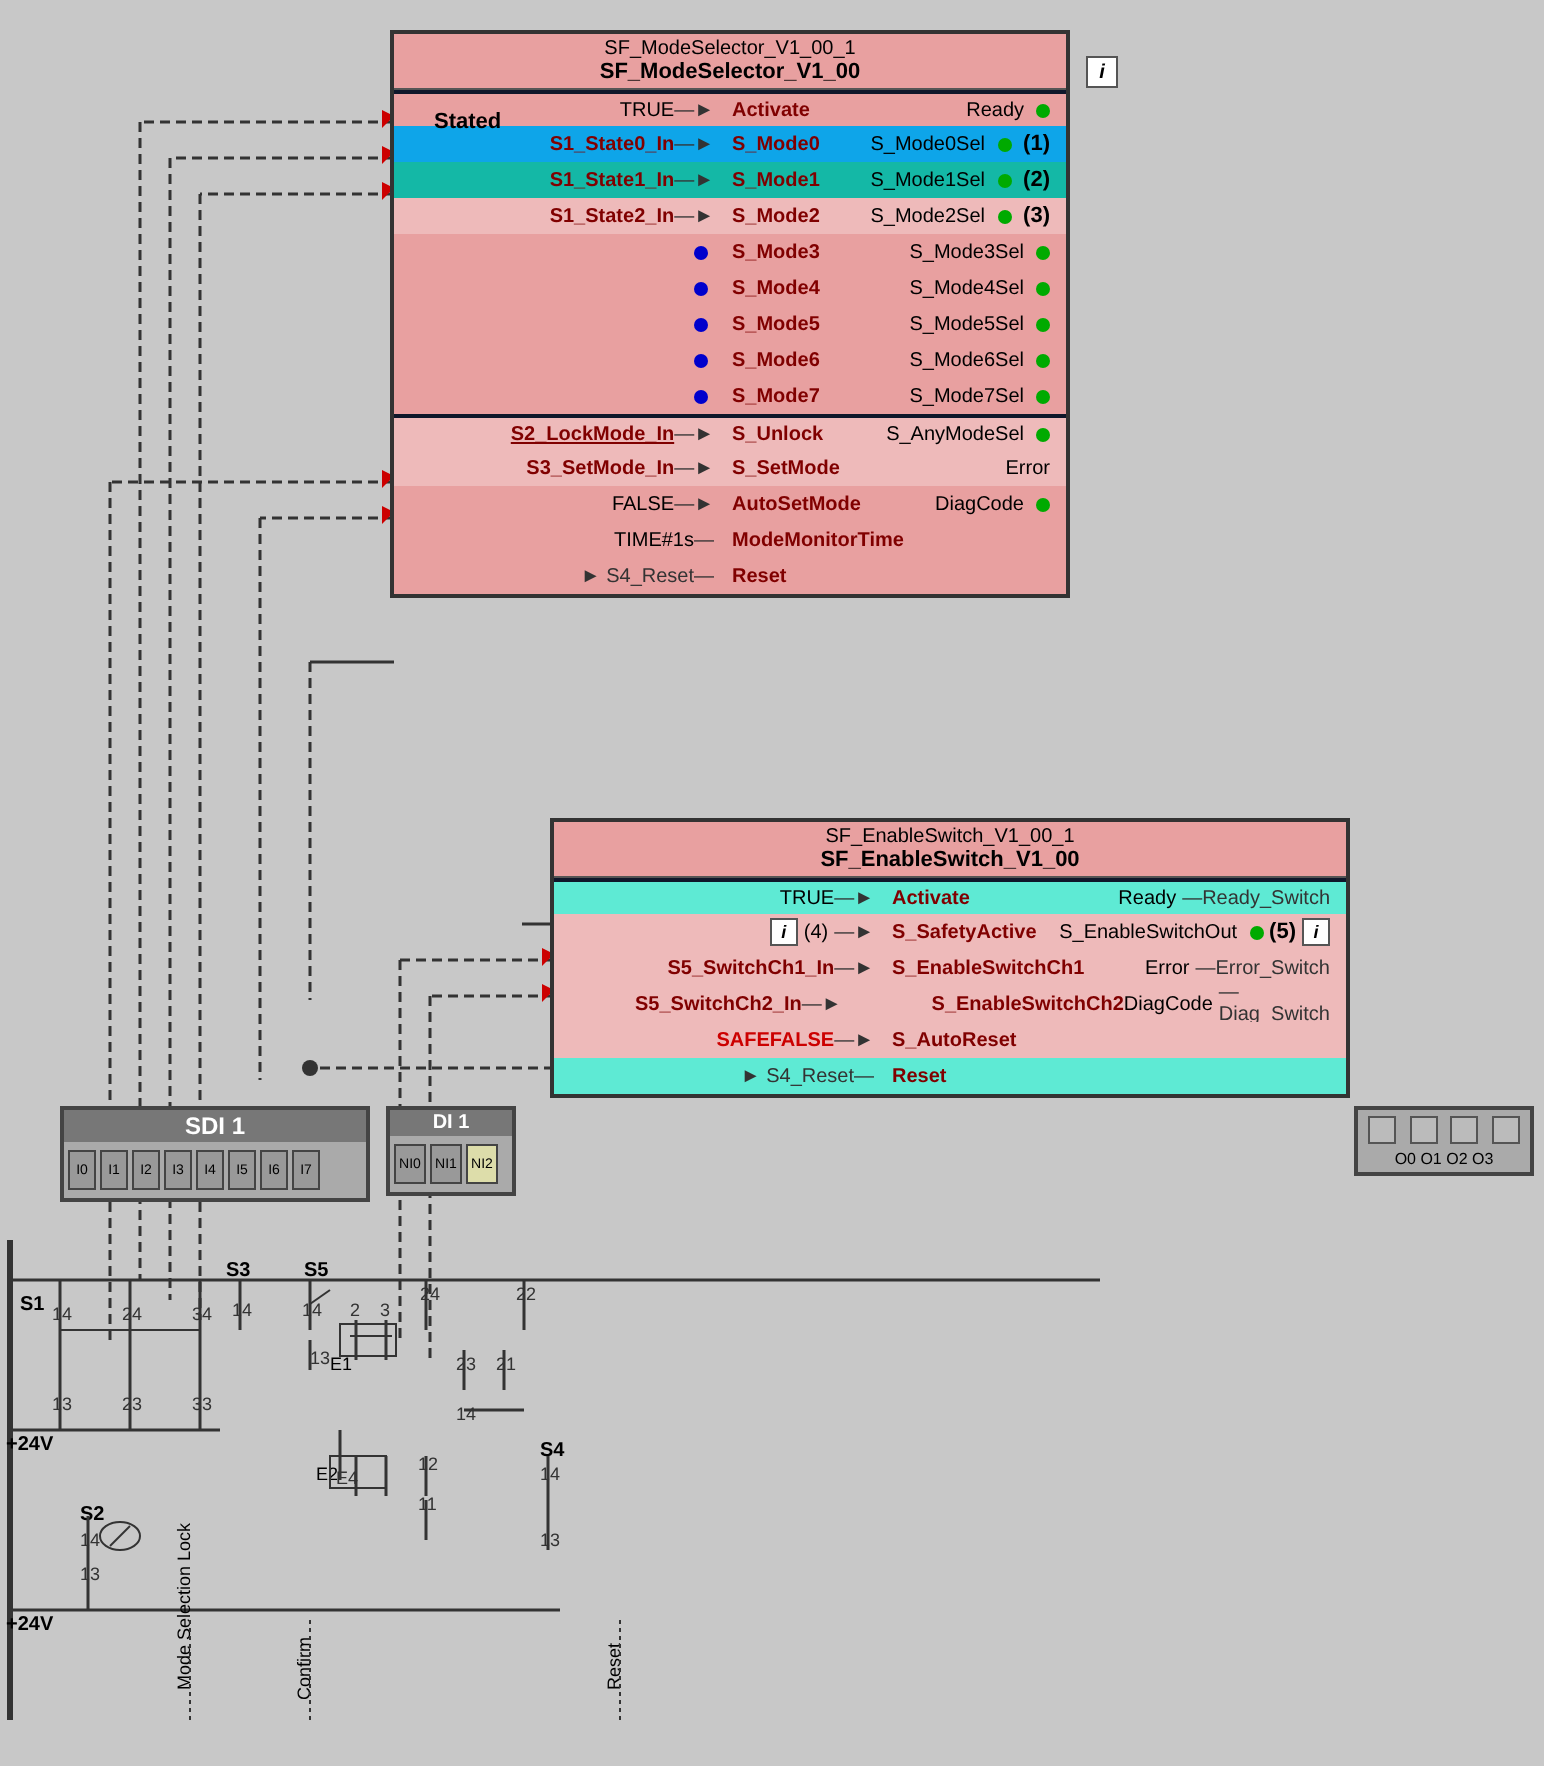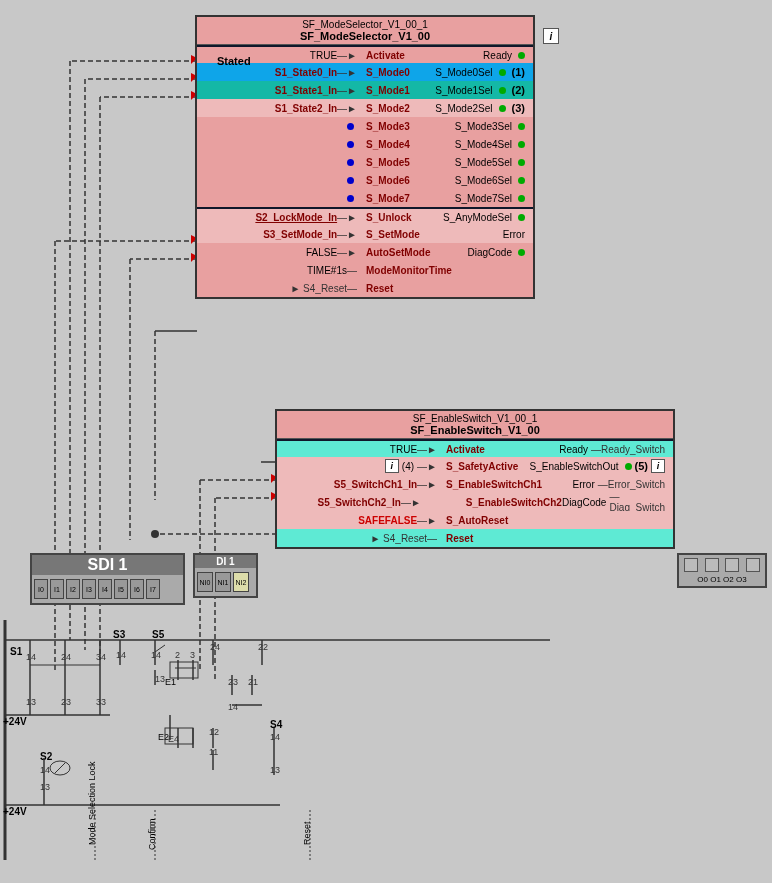--- a/index.html
+++ b/index.html
@@ -524,21 +524,21 @@
         <span style="font-size:10px;color:#333;">►&nbsp;S4_Reset</span>
         <span class="in-arrow">—</span>
       </div>
       <div class="blk-right">
         <span class="bold-red-port">Reset</span>
       </div>
     </div>
   </div>
 
   <div style="position:absolute;top:553px;left:30px;border:2px solid #444;background:#aaa;width:155px;">
-    <div style="text-align:center;background:#777;color:#fff;font-size:16px;font-weight:bold;padding:1px;">SDI 1</div>
+    <div style="text-align:center;background:#777;color:#fff;font-size:12px;font-weight:bold;padding:1px;">SDI 1</div>
     <div style="display:flex;padding:3px 1px;">
       <div style="width:14px;height:20px;background:#999;border:1px solid #444;margin:1px;display:flex;align-items:center;justify-content:center;font-size:7px;">I0</div>
       <div style="width:14px;height:20px;background:#999;border:1px solid #444;margin:1px;display:flex;align-items:center;justify-content:center;font-size:7px;">I1</div>
       <div style="width:14px;height:20px;background:#999;border:1px solid #444;margin:1px;display:flex;align-items:center;justify-content:center;font-size:7px;">I2</div>
       <div style="width:14px;height:20px;background:#999;border:1px solid #444;margin:1px;display:flex;align-items:center;justify-content:center;font-size:7px;">I3</div>
       <div style="width:14px;height:20px;background:#999;border:1px solid #444;margin:1px;display:flex;align-items:center;justify-content:center;font-size:7px;">I4</div>
       <div style="width:14px;height:20px;background:#999;border:1px solid #444;margin:1px;display:flex;align-items:center;justify-content:center;font-size:7px;">I5</div>
       <div style="width:14px;height:20px;background:#999;border:1px solid #444;margin:1px;display:flex;align-items:center;justify-content:center;font-size:7px;">I6</div>
       <div style="width:14px;height:20px;background:#999;border:1px solid #444;margin:1px;display:flex;align-items:center;justify-content:center;font-size:7px;">I7</div>
     </div>

